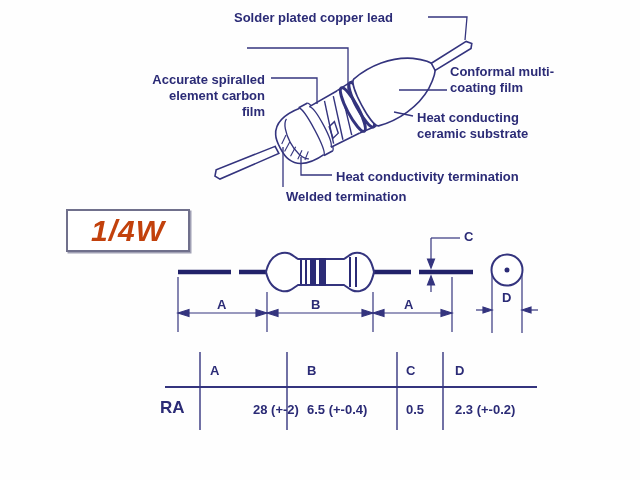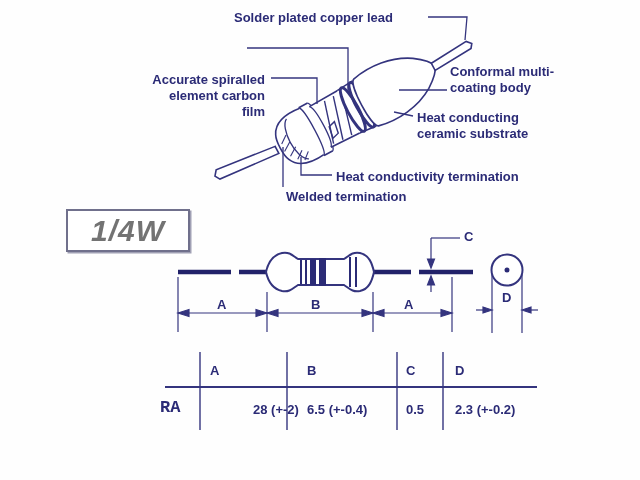--- a/index.html
+++ b/index.html
@@ -12,21 +12,21 @@
          font-family:"Liberation Sans", sans-serif;}
   svg{position:absolute;left:0;top:0;}
   .lbl{position:absolute;font:bold 13px/16px "Liberation Sans",sans-serif;color:var(--ink);
        white-space:pre-line;}
   .lbl.r{text-align:right;}
   .dimlbl{position:absolute;font:bold 13px/13px "Liberation Sans",sans-serif;color:var(--ink);}
   .tbltxt{position:absolute;font:bold 13px/14px "Liberation Sans",sans-serif;color:var(--ink);}
   #power-box{position:absolute;left:66px;top:209px;width:120px;height:39px;
              border:2px solid #70708c;background:#fff;box-shadow:1.5px 1.5px 0 #a0a0b4;
              display:flex;align-items:center;justify-content:center;}
-  #power-box span{font:italic bold 30px/36px "Liberation Sans",sans-serif;color:#737373;
+  #power-box span{font:italic bold 30px/36px "Liberation Sans",sans-serif;color:#c2410c;
                   letter-spacing:1px;}
   #row-label{position:absolute;font:bold 17px/18px "Liberation Sans",sans-serif;color:var(--ink);}
   #footer-note{position:absolute;left:87px;top:444px;
                font:600 17px/18px "Liberation Sans",sans-serif;color:var(--ink);}
 </style>
 </head>
 <body>
 
 <div id="stage">
 
@@ -150,21 +150,21 @@
       <path d="M 443,352 V 430" stroke-width="1.4"></path>
       <path d="M 165,387 H 537" stroke-width="2"></path>
     </g>
   </svg>
 
   <div class="lbl" style="left:234px;top:10px;">Solder plated copper lead</div>
   <div class="lbl r" style="left:105px;top:72px;width:160px;">Accurate spiralled
 element carbon
 film</div>
   <div class="lbl" style="left:450px;top:64px;">Conformal multi-
-coating body</div>
+coating film</div>
   <div class="lbl" style="left:417px;top:110px;">Heat conducting
 ceramic substrate</div>
   <div class="lbl" style="left:336px;top:169px;">Heat conductivity termination</div>
   <div class="lbl" style="left:286px;top:189px;">Welded termination</div>
 
   <div id="power-box">
     <span>1/4W</span>
   </div>
 
   <div class="dimlbl" style="left:217px;top:298px;">A</div>
@@ -172,21 +172,21 @@
   <div class="dimlbl" style="left:404px;top:298px;">A</div>
   <div class="dimlbl" style="left:464px;top:230px;">C</div>
   <div class="dimlbl" style="left:502px;top:291px;">D</div>
 
   <div>
     <div class="tbltxt" style="left:210px;top:364px;">A</div>
     <div class="tbltxt" style="left:307px;top:364px;">B</div>
     <div class="tbltxt" style="left:406px;top:364px;">C</div>
     <div class="tbltxt" style="left:455px;top:364px;">D</div>
 
-    <div id="row-label" style="left:160px;top:399px;font-family:Liberation Mono, monospace;">RA</div>
+    <div id="row-label" style="left:160px;top:399px;">RA</div>
     <div class="tbltxt" style="left:210px;top:403px;margin-left:43px;">28 (+-2)</div>
     <div class="tbltxt" style="left:307px;top:403px;">6.5 (+-0.4)</div>
     <div class="tbltxt" style="left:406px;top:403px;">0.5</div>
     <div class="tbltxt" style="left:455px;top:403px;">2.3 (+-0.2)</div>
   </div>
 
 
 </div>
 
 </body></html>

